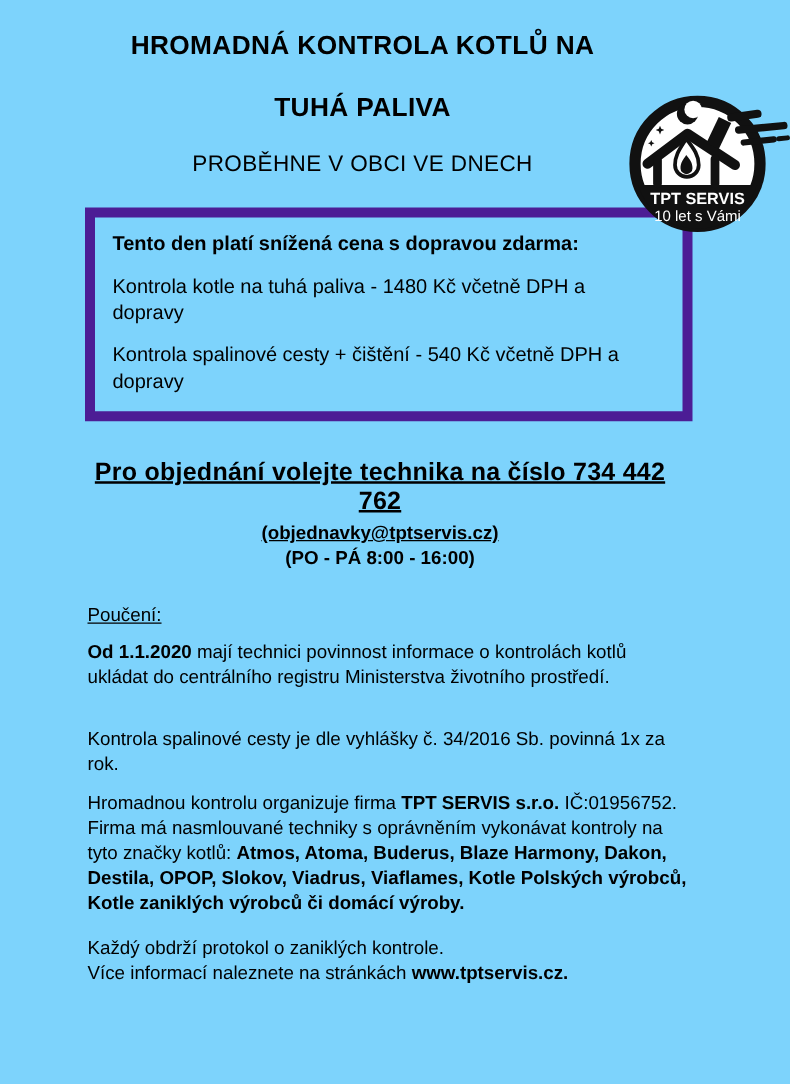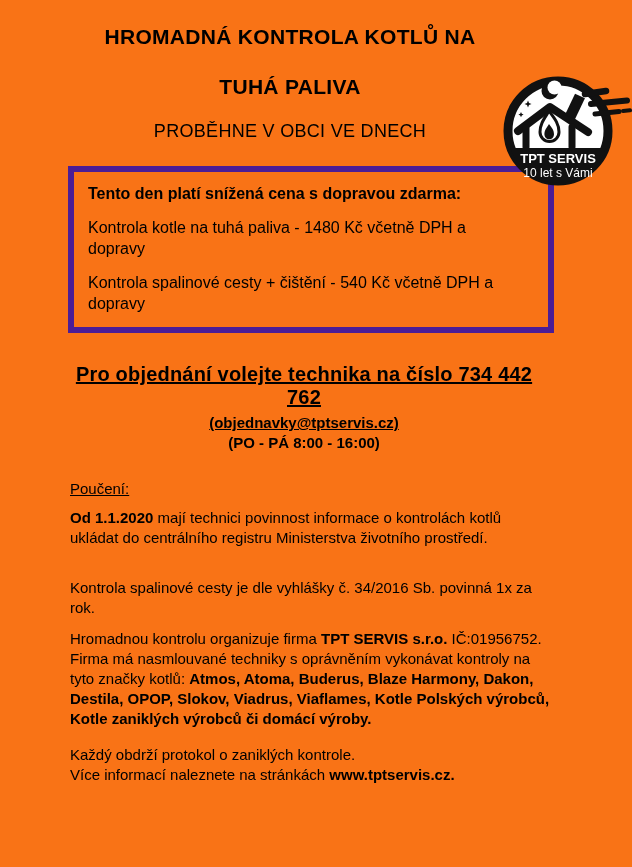--- a/index.html
+++ b/index.html
@@ -1,19 +1,19 @@
 <!DOCTYPE html>
 <html><head>
 <meta charset="utf-8">
 <style>
   html,body { margin:0; padding:0; background:#e8e8e8; }
   .page {
     position:relative;
     width:632px; height:867px;
-    background:#f97316;
+    background:#7dd3fc;
     font-family:"Liberation Sans", sans-serif;
     color:#000;
     overflow:hidden;
     margin:0 auto;
   }
   
   .titles { width:452px; margin-left:64px; text-align:center; }
   .t-main { font-size:21px; font-weight:bold; line-height:26px; letter-spacing:0.3px; }
   .t1a { padding-top:24px; }
   .t1b { margin-top:24px; }
@@ -22,21 +22,21 @@
 
   
   .logo { position:absolute; top:69px; left:500px; width:132px; height:122px; }
   .logo svg { display:block; }
 
   
   .price-box {
     margin:22px 0 0 68px;
     width:486px;
     box-sizing:border-box;
-    border:6px solid #4c1d95;
+    border:8px solid #4c1d95;
     padding:11px 14px 13px 14px;
     font-size:16px;
     line-height:21px;
   }
   .price-box .pb-head { font-weight:bold; }
   .price-box .pb-item { margin-top:13px; max-width:432px; }
 
   
   .contact { width:492px; margin:30px 0 0 58px; text-align:center; font-weight:bold; }
   .c-phone { font-size:20px; text-decoration:underline; letter-spacing:0.2px; }

